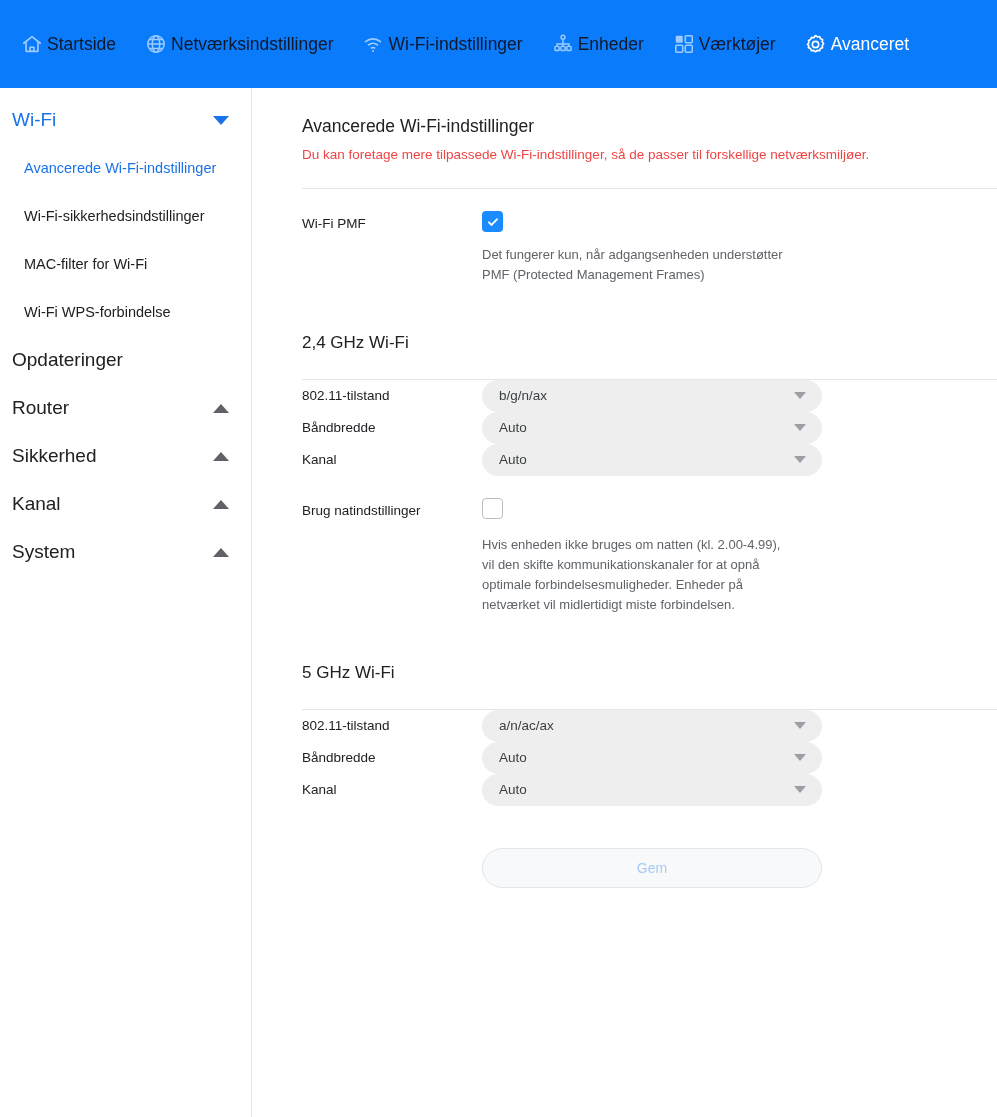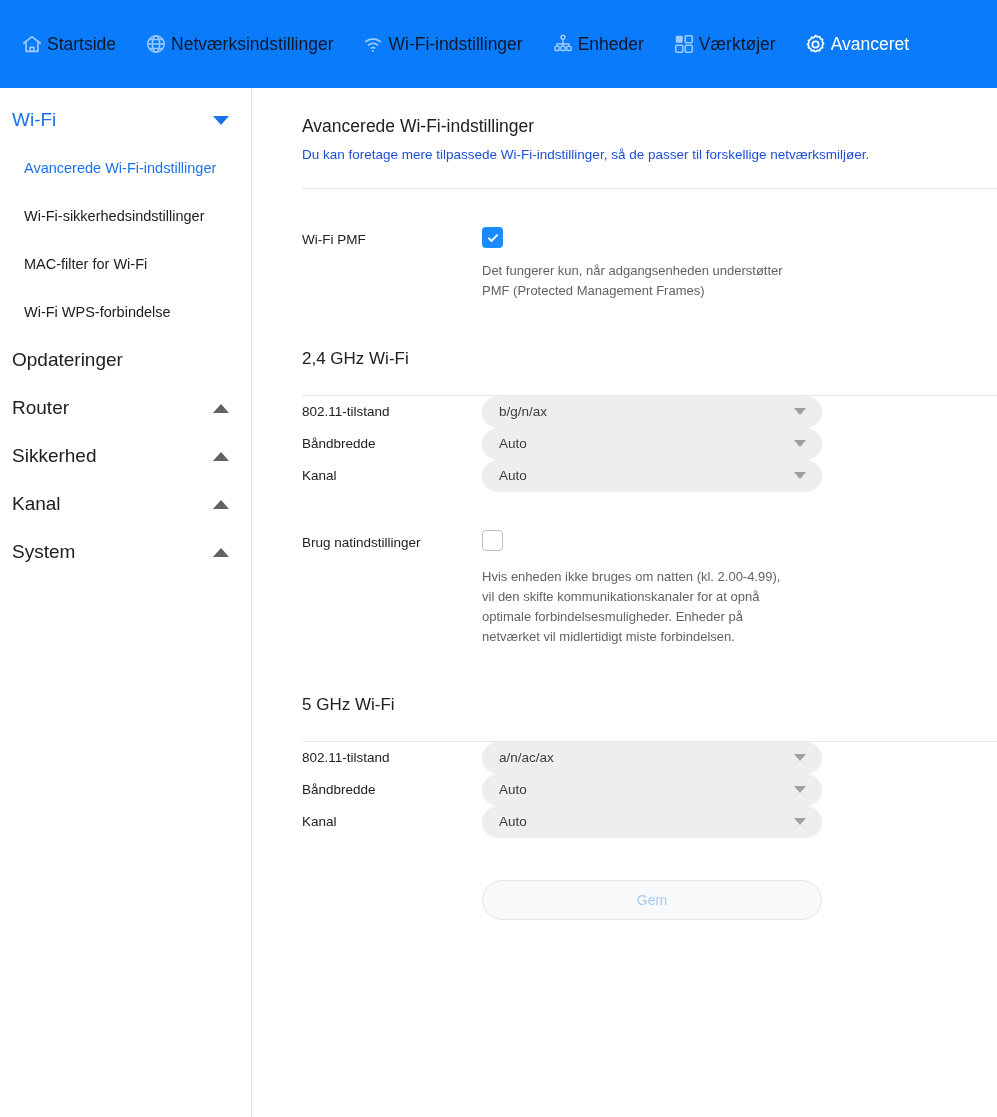--- a/index.html
+++ b/index.html
@@ -88,34 +88,34 @@
     overflow: hidden;
   }
   .page-title {
     font-size: 17.5px;
     color: #202124;
     margin: 0 0 10px 0;
     font-weight: normal;
   }
   .page-sub {
     font-size: 13.5px;
-    color: #1d4ed8;
+    color: #ef4444;
     margin: 0;
   }
   .rule {
     height: 1px;
     background: #e6e6e6;
     margin: 26px 0 0 0;
     width: 696px;
   }
 
   .row {
     display: flex;
     align-items: flex-start;
-    margin-top: 38px;
+    margin-top: 22px;
   }
   .row-label {
     width: 180px;
     flex: 0 0 180px;
     font-size: 13.5px;
     color: #202124;
     padding-top: 5px;
   }
   .row-field { flex: 1; }
 

